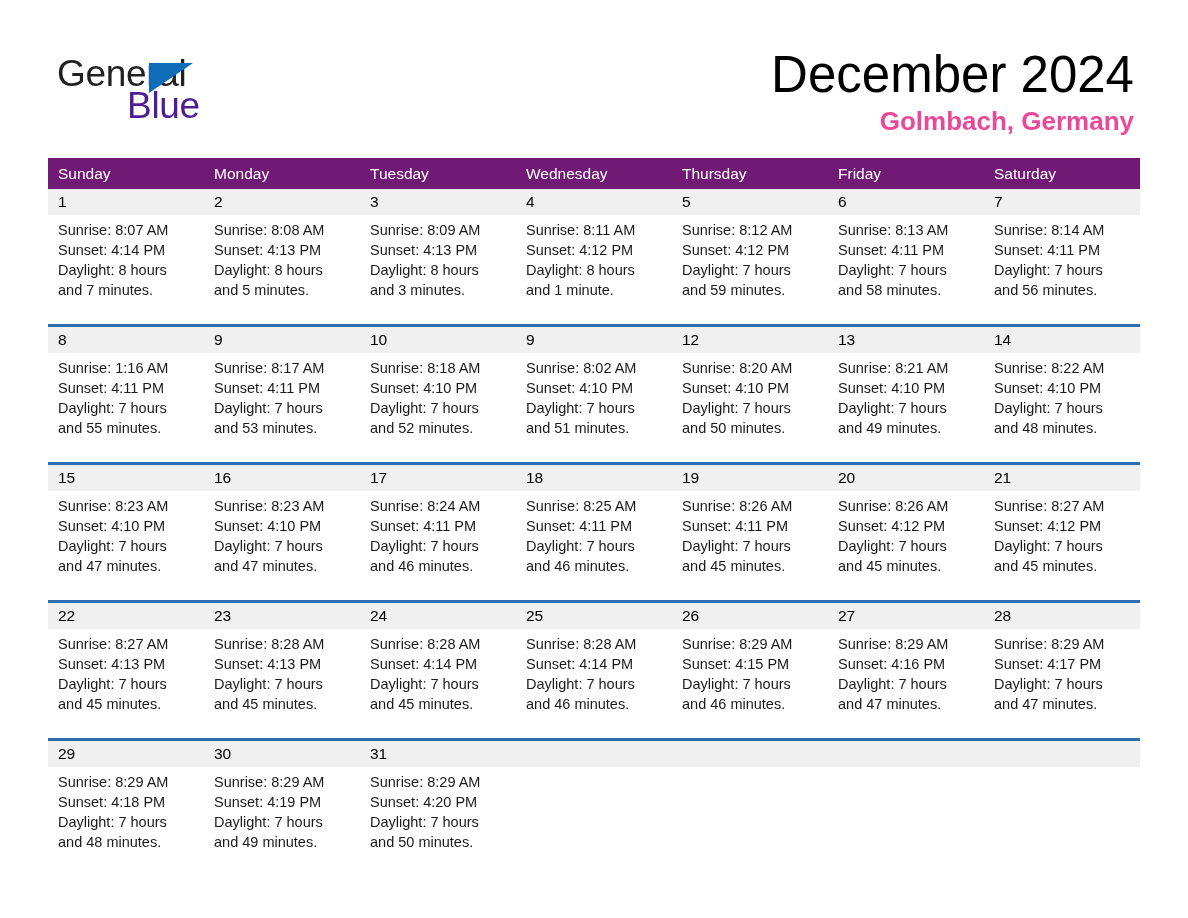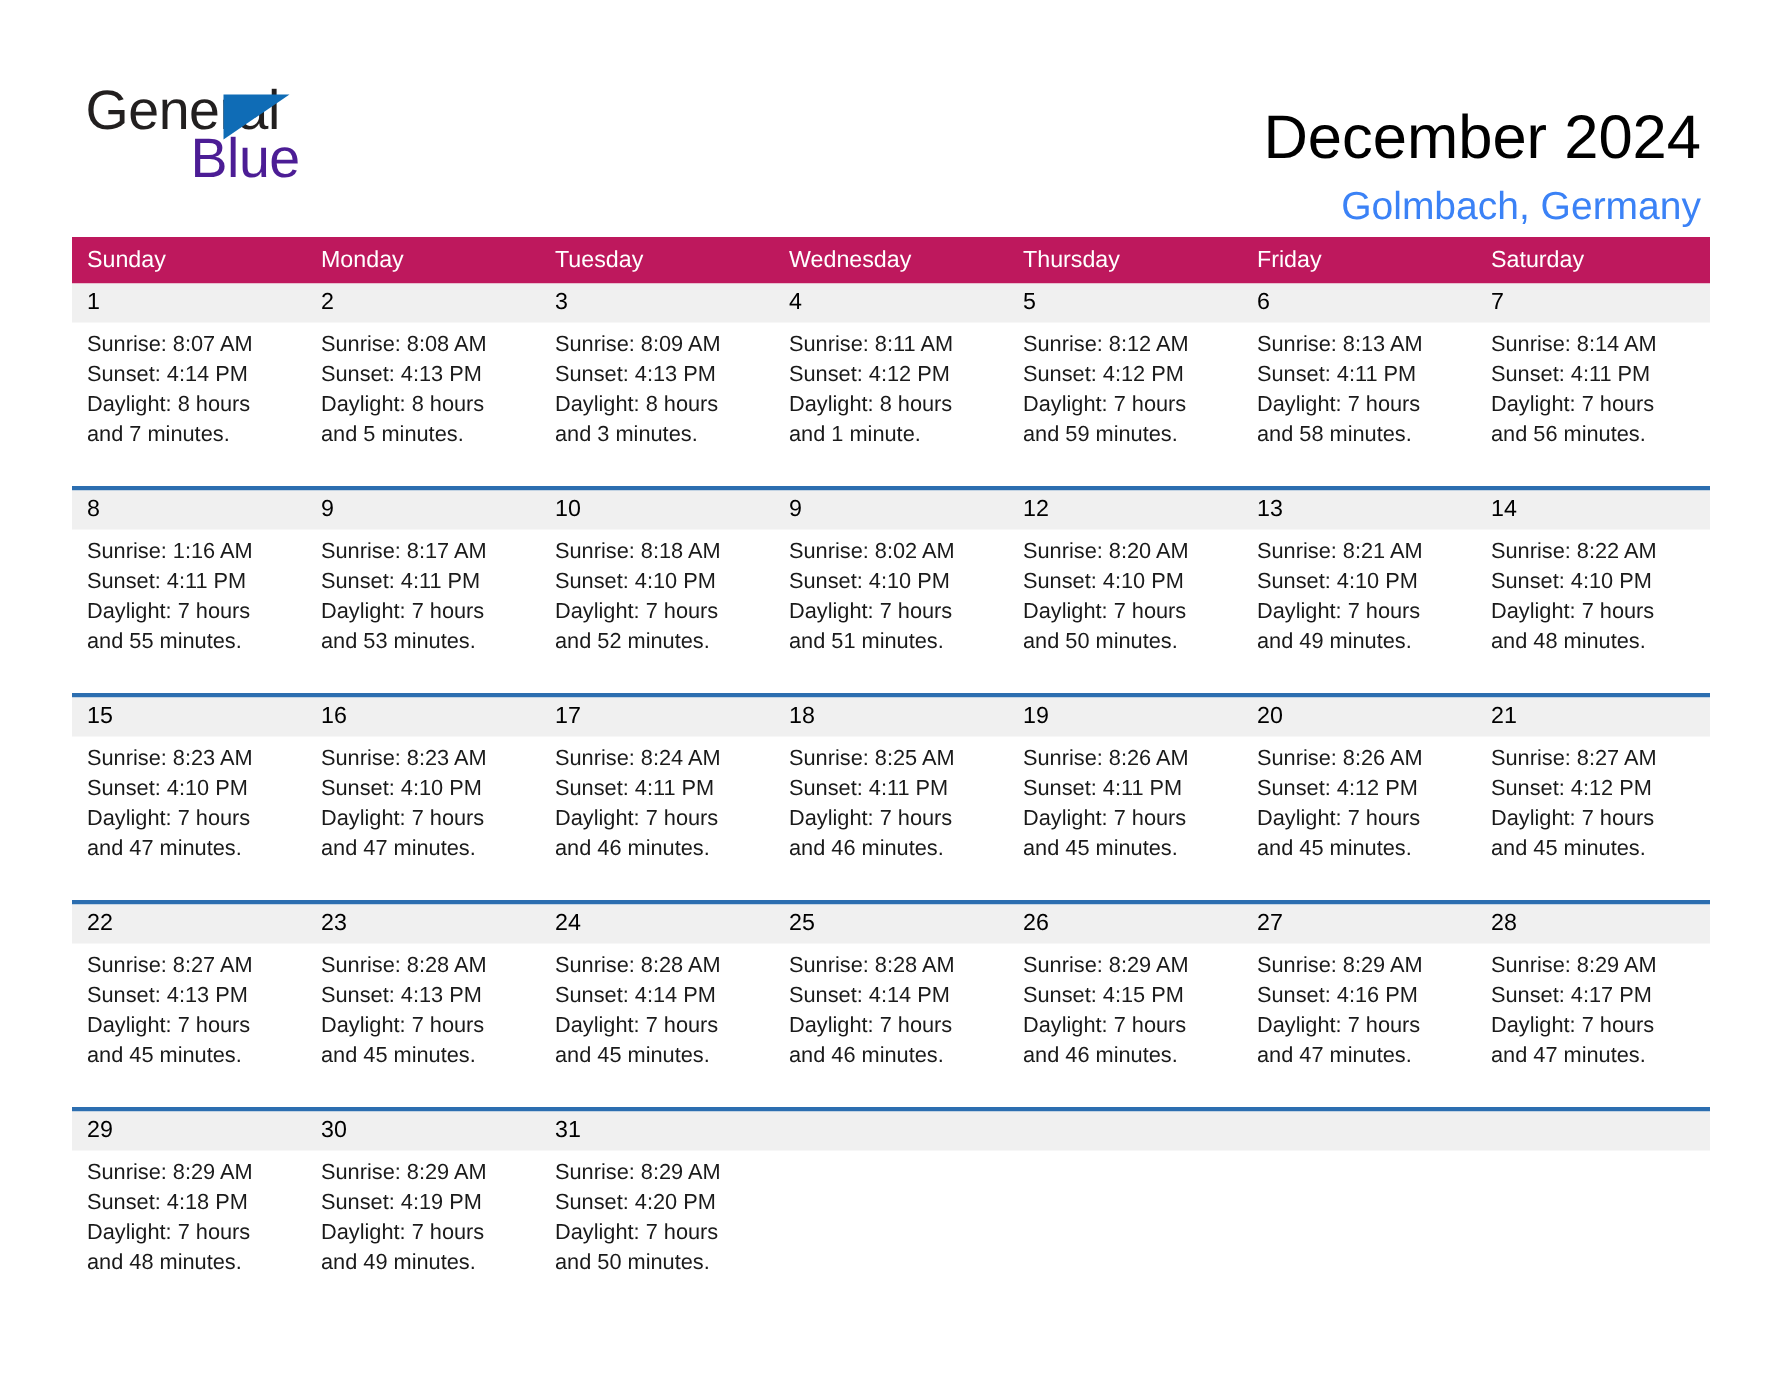--- a/index.html
+++ b/index.html
@@ -65,46 +65,45 @@
     border-bottom: 30px solid transparent;
   }
 
   .title-block {
     position: absolute;
     right: 54px;
     top: 50px;
     text-align: right;
   }
   .cal-title {
-    font-size: 41px;
+    font-size: 51px;
     font-weight: normal;
     line-height: 50px;
     color: #000000;
     white-space: nowrap;
-    margin-top: 16px;
   }
   .cal-subtitle {
     margin-top: 6px;
     font-size: 26px;
-    font-weight: normal;
+    font-weight: bold;
     line-height: 31px;
-    color: #3b82f6;
+    color: #ec4899;
     white-space: nowrap;
   }
 
   
   .calendar {
     position: absolute;
     left: 48px;
     top: 158px;
     width: 1092px;
   }
   .weekdays {
     display: flex;
-    background: #be185d;
+    background: #701a75;
     height: 31px;
     align-items: center;
   }
   .weekday {
     flex: 1 1 0;
     min-width: 0;
     color: #ffffff;
     font-size: 15.5px;
     line-height: 31px;
     padding-left: 10px;

